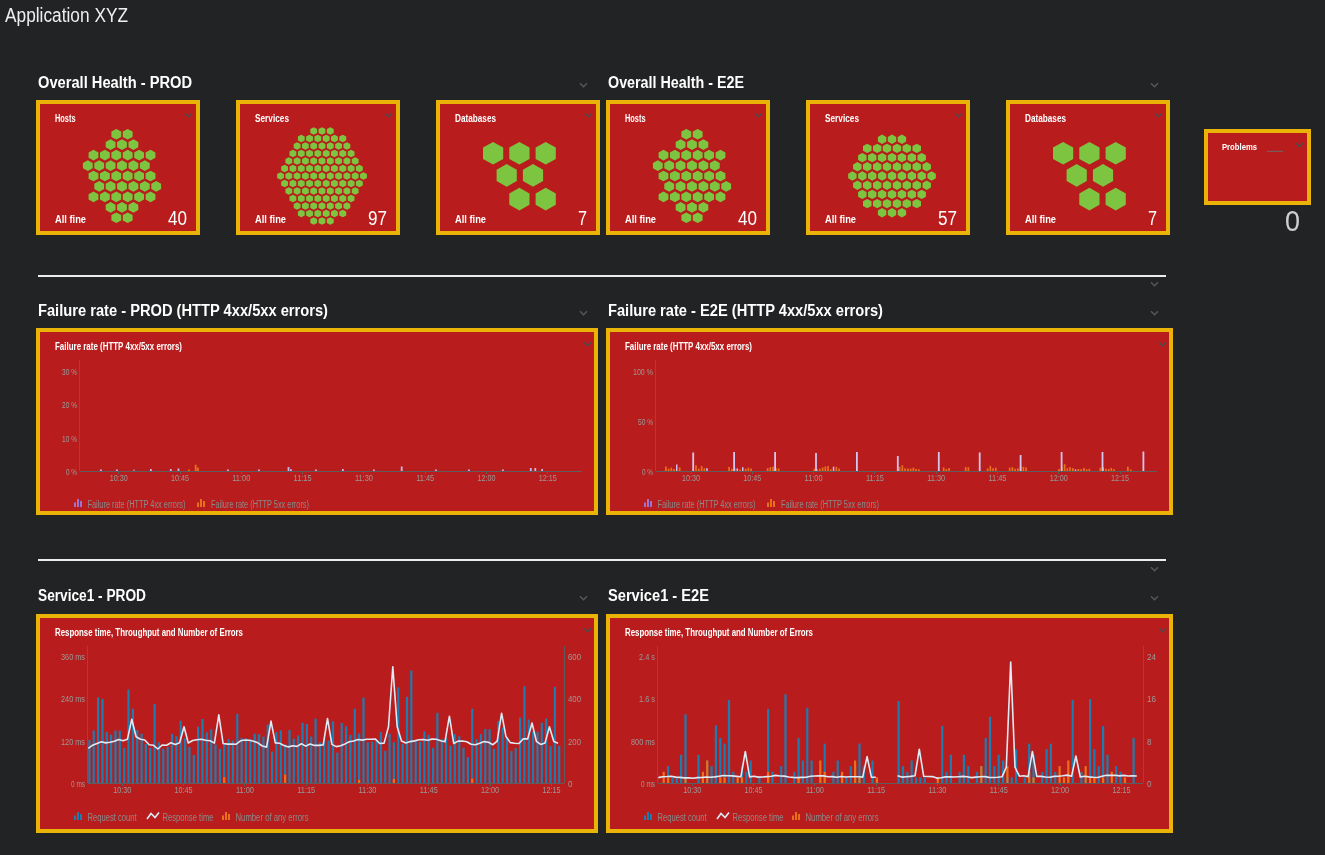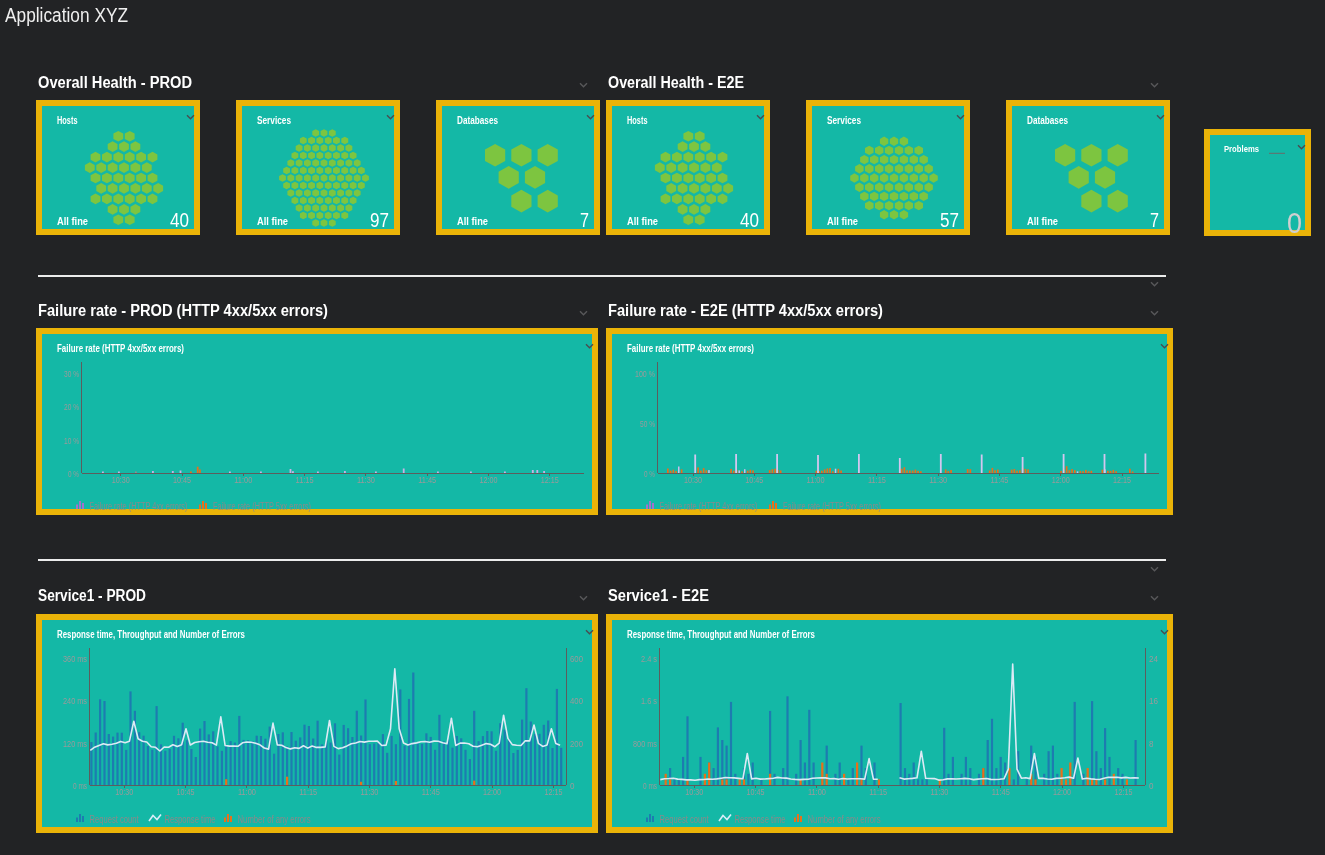--- a/index.html
+++ b/index.html
@@ -1,16 +1,16 @@
 <!DOCTYPE html>
 <html><head><meta charset="utf-8"><style>
 *{margin:0;padding:0;box-sizing:border-box}
 html,body{width:1325px;height:855px;background:#222325;font-family:"Liberation Sans",sans-serif;overflow:hidden;position:relative}
 svg{font-family:"Liberation Sans",sans-serif}
-.tile{position:absolute;background:#14b8a6;border:6px solid #eab308}
+.tile{position:absolute;background:#b91c1c;border:4px solid #eab308}
 .sep{position:absolute;left:38px;width:1128px;height:2.5px;background:#ececec}
 </style></head><body>
 <svg style="position:absolute;left:5px;top:0" width="140" height="30">
     <text x="0" y="21.5" font-size="20" fill="#efefef" textLength="123" lengthAdjust="spacingAndGlyphs">Application XYZ</text>
   </svg>
 
 <svg style="position:absolute;left:38px;top:73px" width="164" height="20">
     <text x="0" y="15" font-size="16" fill="#ffffff" font-weight="bold" textLength="154" lengthAdjust="spacingAndGlyphs">Overall Health - PROD</text>
   </svg>
 <svg style="position:absolute;left:578.5px;top:81.5px" width="9" height="6">
@@ -83,21 +83,21 @@
 <path d="M53.1 37.9 L63.2 43.6 L63.2 55.0 L53.1 60.6 L43.0 55.0 L43.0 43.6Z M79.4 37.9 L89.5 43.6 L89.5 55.0 L79.4 60.6 L69.3 55.0 L69.3 43.6Z M105.7 37.9 L115.8 43.6 L115.8 55.0 L105.7 60.6 L95.6 55.0 L95.6 43.6Z M66.7 60.1 L76.8 65.7 L76.8 77.1 L66.7 82.8 L56.6 77.1 L56.6 65.7Z M93.0 60.1 L103.1 65.7 L103.1 77.1 L93.0 82.8 L82.9 77.1 L82.9 65.7Z M79.4 83.8 L89.5 89.4 L89.5 100.8 L79.4 106.4 L69.3 100.8 L69.3 89.4Z M105.7 83.8 L115.8 89.4 L115.8 100.8 L105.7 106.4 L95.6 100.8 L95.6 89.4Z" fill="#7dc540"></path>
 <text x="15" y="17.5" font-size="10" fill="#ffffff" font-weight="bold" textLength="41" lengthAdjust="spacingAndGlyphs">Databases</text>
 <text x="15" y="119" font-size="10" fill="#ffffff" font-weight="bold" textLength="31" lengthAdjust="spacingAndGlyphs">All fine</text>
 <text x="147" y="120.5" font-size="19.5" fill="#ffffff" text-anchor="end" textLength="9" lengthAdjust="spacingAndGlyphs">7</text>
 </svg>
 <svg style="position:absolute;left:143.8px;top:8.3px" width="9" height="6">
       <path d="M1 1.2 L4.5 4.8 L8 1.2" stroke="#4a4c50" stroke-width="1.4" fill="none"></path>
     </svg>
 </div>
 
-<div class="tile" style="left:1204px;top:129px;width:107px;height:107px">
+<div class="tile" style="left:1204px;top:129px;width:107px;height:76px">
 <svg width="105" height="105" style="position:absolute;left:0;top:0">
 <text x="14" y="16.5" font-size="9.5" fill="#ffffff" font-weight="bold" textLength="35" lengthAdjust="spacingAndGlyphs">Problems</text>
 <line x1="59" y1="18.3" x2="75" y2="18.3" stroke="#6a6a6a"></line>
 <text x="92" y="98" font-size="30" fill="#cfcfcf" text-anchor="end" textLength="15" lengthAdjust="spacingAndGlyphs">0</text>
 </svg>
 <svg style="position:absolute;left:87.2px;top:9.2px" width="9" height="6">
       <path d="M1 1.2 L4.5 4.8 L8 1.2" stroke="#4a4c50" stroke-width="1.4" fill="none"></path>
     </svg>
 </div>
 

